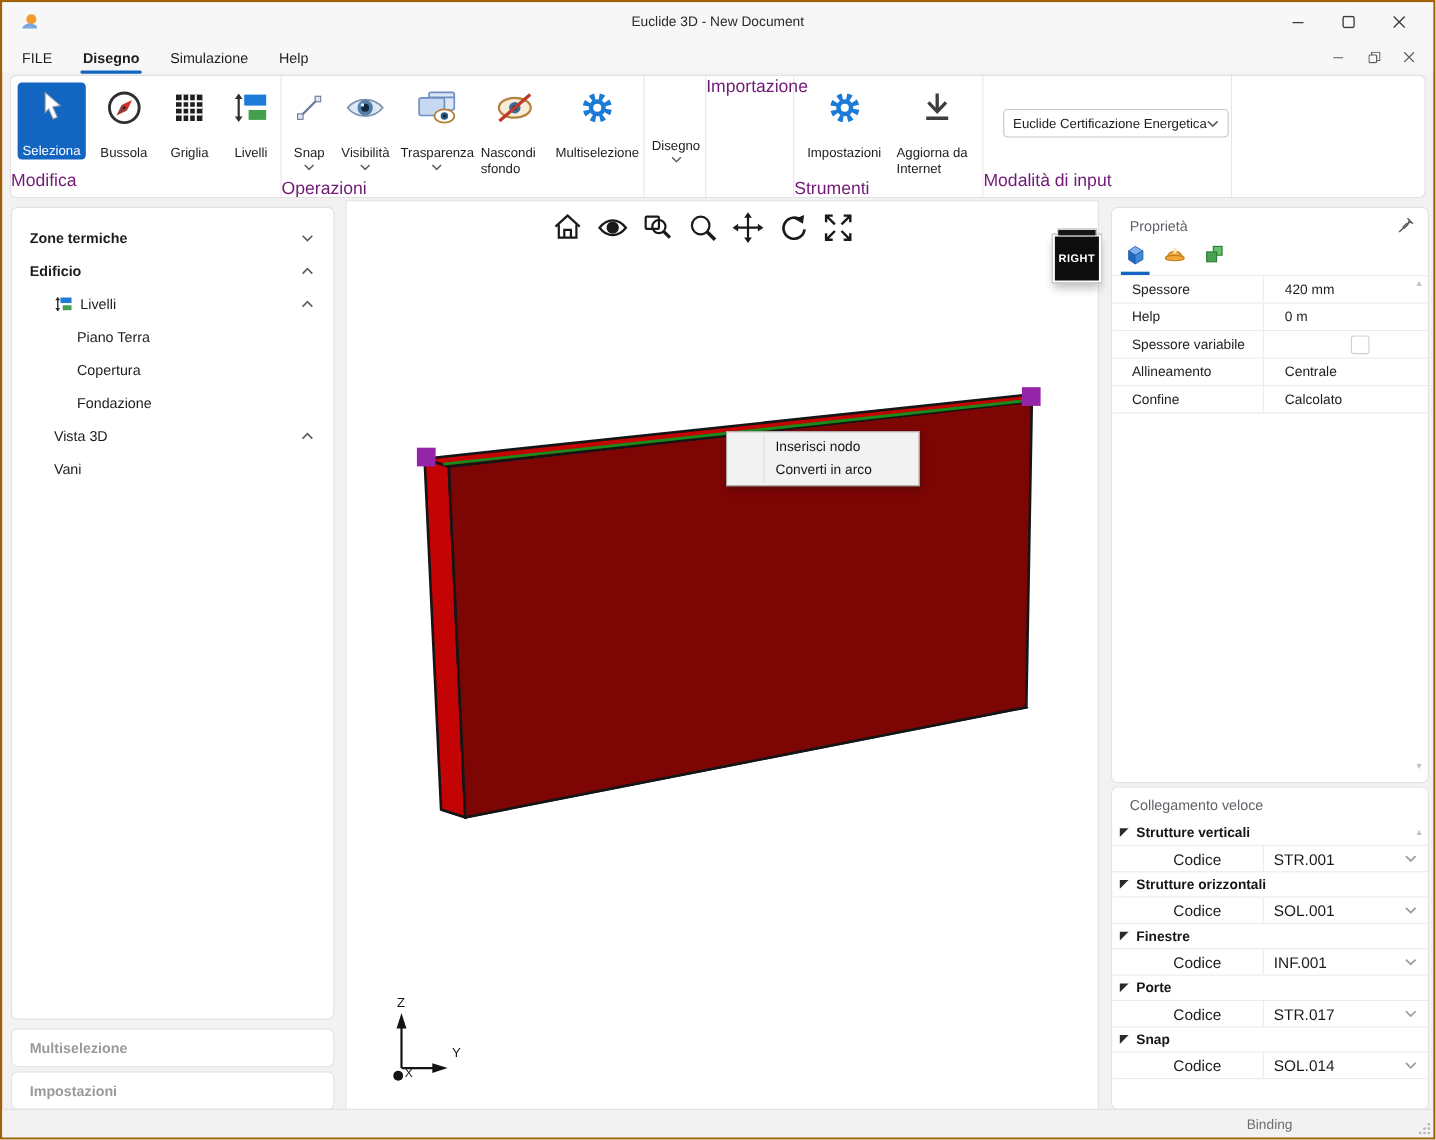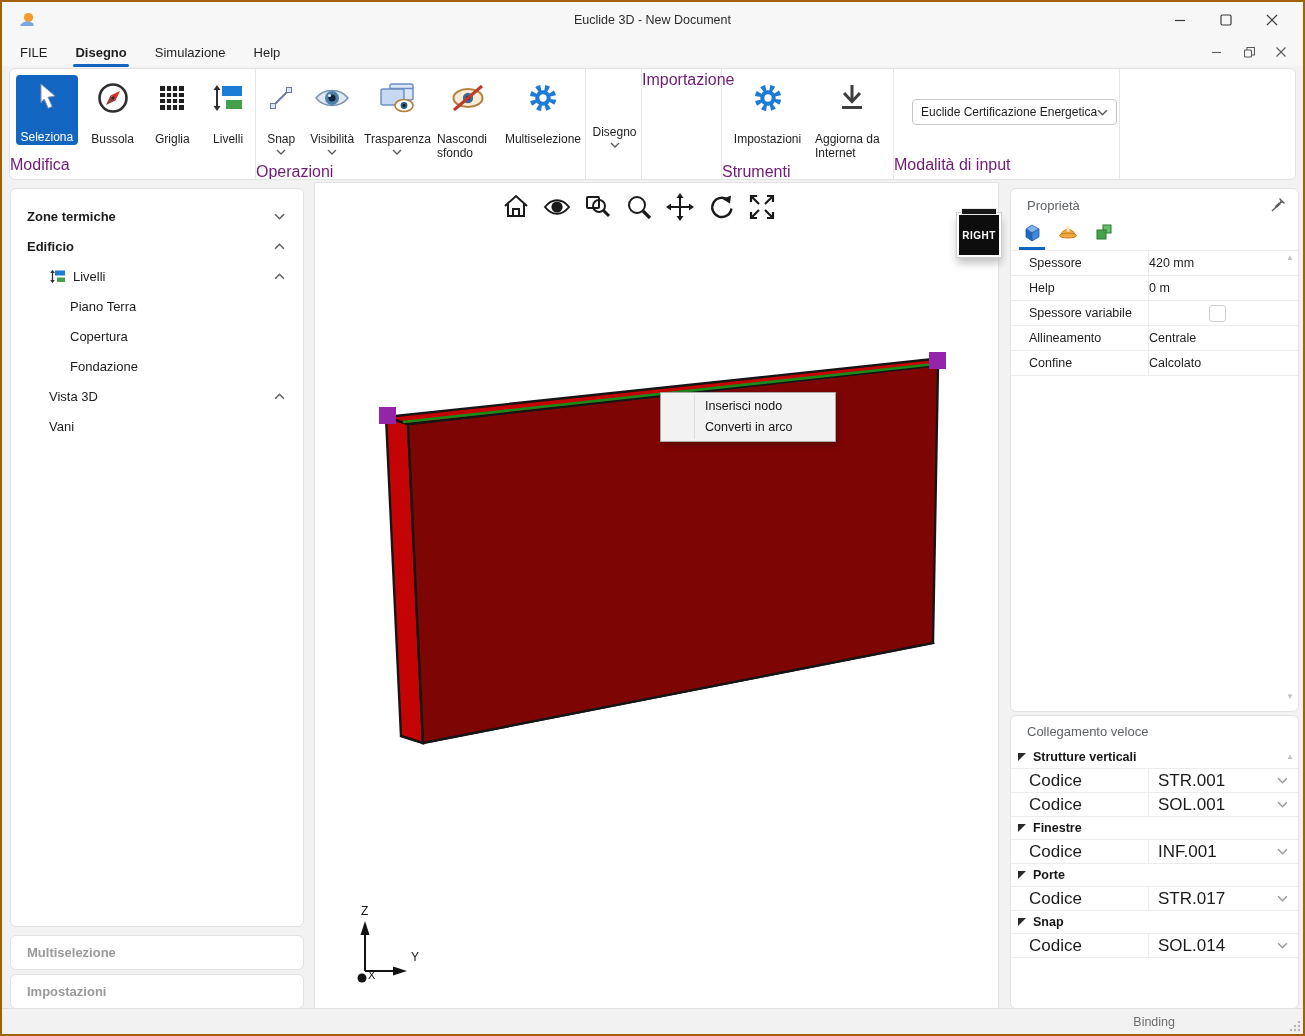--- a/index.html
+++ b/index.html
@@ -65,28 +65,28 @@
   .ctxmenu { position:absolute; left:345px; top:209px; width:176px; background:#f2f2f2; border:1px solid #a7a7a7; box-shadow:2px 3px 6px rgba(0,0,0,.25); padding:3px 0; }
   .ctxmenu .gut { position:absolute; left:33px; top:2px; bottom:2px; width:1px; background:#dcdcdc; }
   .cmi { height:21px; line-height:21px; padding-left:44px; font-size:12.5px; color:#141414; }
 
   
   .ptabs { display:flex; align-items:flex-end; gap:10px; padding:4px 0 0 8px; height:30px; border-bottom:1px solid #ececec; }
   .ptab { padding:2px 3px 4px; position:relative; }
   .ptab.on::after { content:""; position:absolute; left:0; right:0; bottom:0; height:3px; background:#1266c1; }
   .prow { display:flex; height:25px; border-bottom:1px solid #ececec; font-size:12.5px; align-items:center; }
   .prow .pl { width:137px; padding-left:18px; color:#1d1d1d; }
-  .prow .pv { flex:1; border-left:1px solid #ececec; padding-left:0; height:100%; display:flex; align-items:center; color:#1d1d1d; }
+  .prow .pv { flex:1; border-left:1px solid #ececec; padding-left:19px; height:100%; display:flex; align-items:center; color:#1d1d1d; }
   .pchk { width:17px; height:17px; border:1px solid #cfcfcf; border-radius:3px; background:#fff; margin-left:60px; }
   .scroll-hint { position:absolute; right:3px; width:10px; text-align:center; color:#c3c3c3; font-size:8px; }
 
   
   .qgroup { display:flex; align-items:center; height:23px; border-bottom:1px solid #ececec; font-size:12.5px; font-weight:700; color:#161616; }
   .qtri { width:0; height:0; border-top:8px solid #2a2a2a; border-right:8px solid transparent; margin:0 7px 0 7px; }
-  .qrow { display:flex; height:24px; border-bottom:1px solid #ececec; font-size:17px; align-items:center; }
+  .qrow { display:flex; height:24px; border-bottom:1px solid #ececec; font-size:14px; align-items:center;text-align:center; }
   .qrow .pl { width:137px; padding-left:18px; }
   .qrow .pv { flex:1; border-left:1px solid #ececec; height:100%; display:flex; align-items:center; padding-left:9px; position:relative; }
   .qrow .pv .chev { position:absolute; right:10px; }
 
   
   .statusbar { position:absolute; left:0; right:0; bottom:0; height:26px; background:#f2f2f2; border-top:1px solid #e0e0e0; }
   .status-text { position:absolute; right:128px; top:6px; font-size:12.5px; color:#6f6f6f; }
   .grip { position:absolute; right:2px; bottom:2px; }
 </style>
 </head>
@@ -547,20 +547,24 @@
         <span>Strutture verticali</span>
       </div>
       <div class="qrow">
         <span class="pl">Codice</span>
         <span class="pv">
           <span>STR.001</span>
           <svg class="chev" width="11" height="7" viewBox="0 0 10 6" style="stroke:#9a9a9a;">
               <polyline points="1,1 5,5 9,1"></polyline>
             </svg>
         </span>
+      </div>
+      <div class="qgroup">
+        <span class="qtri"></span>
+        <span>Strutture orizzontali</span>
       </div>
       <div class="qrow">
         <span class="pl">Codice</span>
         <span class="pv">
           <span>SOL.001</span>
           <svg class="chev" width="11" height="7" viewBox="0 0 10 6" style="stroke:#9a9a9a;">
               <polyline points="1,1 5,5 9,1"></polyline>
             </svg>
         </span>
       </div>

